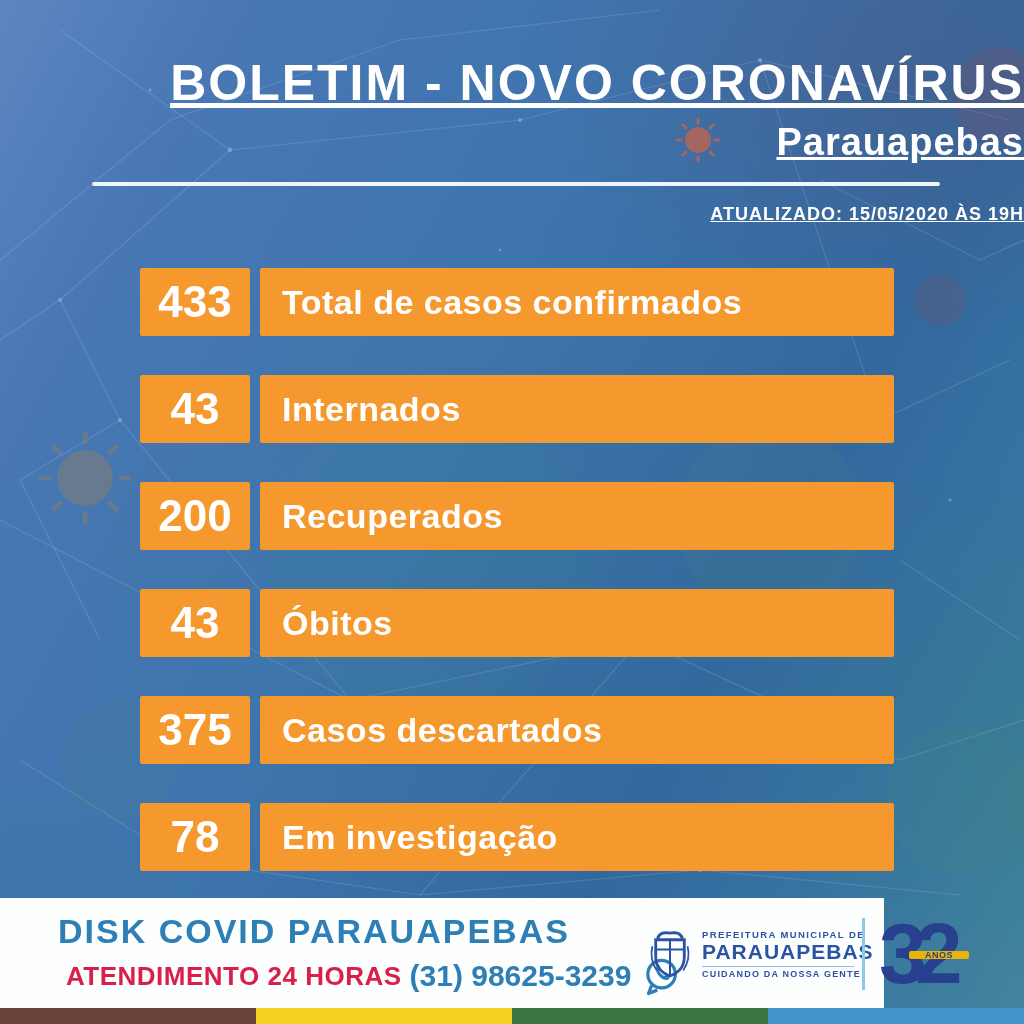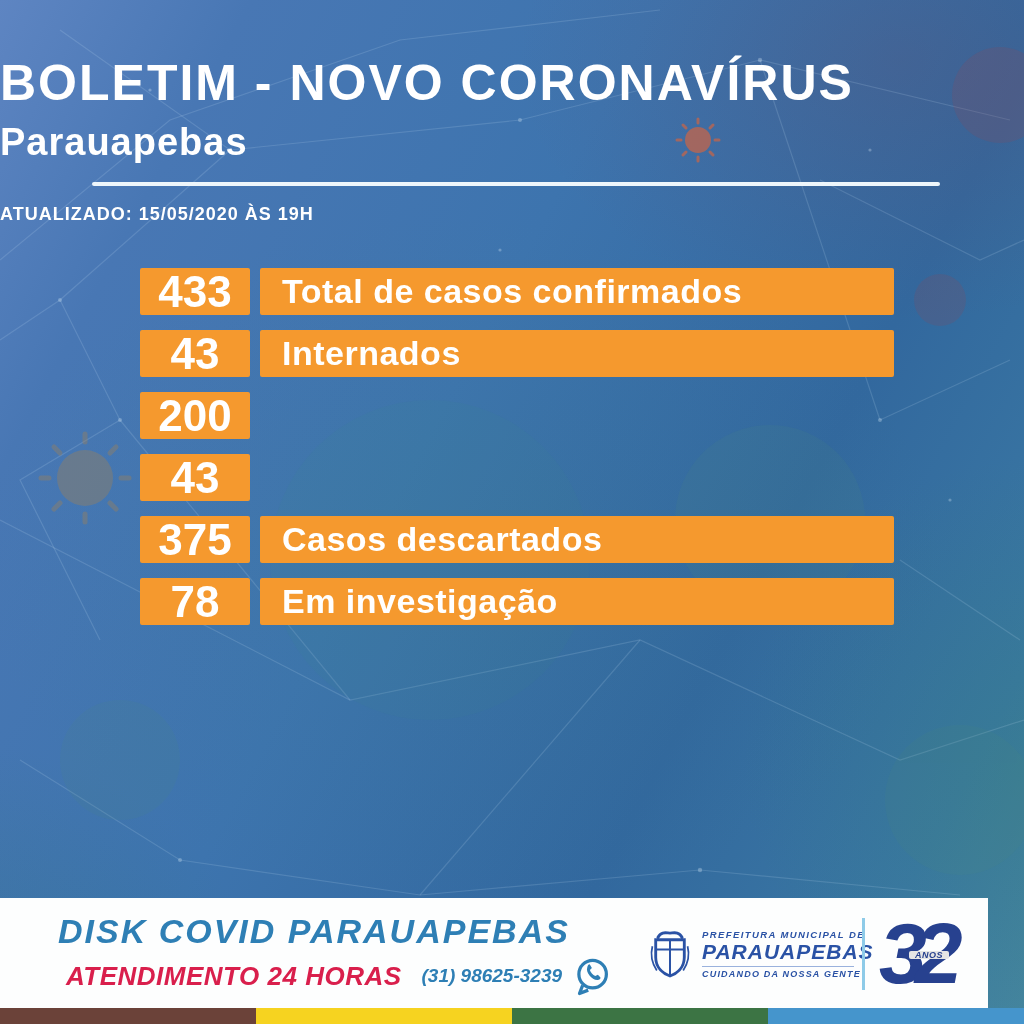--- a/index.html
+++ b/index.html
@@ -13,55 +13,55 @@
     position:absolute;inset:0;
     background:
       radial-gradient(620px 420px at 88% 6%, rgba(110,70,100,0.22), transparent 62%),
       radial-gradient(520px 520px at -4% 104%, rgba(40,115,110,0.28), transparent 62%),
       radial-gradient(460px 460px at 102% 74%, rgba(45,125,100,0.22), transparent 66%),
       radial-gradient(700px 500px at 45% 55%, rgba(60,130,125,0.12), transparent 70%),
       linear-gradient(118deg,#5e85c2 0%,#4877b4 16%,#3d74ae 42%,#32689e 68%,#3a78a3 88%,#45859f 100%);
   }
   .bg-decor{position:absolute;inset:0;}
   
-  .hdr-text{position:absolute;left:0;width:100%;text-align:left;color:#ffffff;}
+  .hdr-text{position:absolute;left:0;width:100%;text-align:right;color:#ffffff;text-decoration:underline;}
   .title{top:54px;font-size:50px;font-weight:bold;letter-spacing:2px;}
   .subtitle{top:121px;font-size:38px;font-weight:bold;letter-spacing:1px;}
   .divider{position:absolute;left:92px;top:182px;width:848px;height:4px;background:#eef6fb;border-radius:2px;}
   .updated{top:204px;font-size:18px;font-weight:bold;letter-spacing:1px;}
   
   .stats{position:absolute;left:133px;top:268px;}
-  .stat-row{display:flex;height:47px;margin-bottom:15px;padding-left:7px;}
+  .stat-row{display:flex;height:68px;margin-bottom:39px;padding-left:7px;}
   .stat-value{
     width:110px;background:#f5992e;color:#fff;font-size:44px;font-weight:bold;
     display:flex;align-items:center;justify-content:center;border-radius:2px;
   }
   .stat-label{
     width:634px;margin-left:10px;background:#f5992e;color:#fff;font-size:34px;font-weight:bold;
     display:flex;align-items:center;padding-left:22px;box-sizing:border-box;border-radius:2px;
     letter-spacing:0.5px;white-space:nowrap;
   }
   
-  .footer{position:absolute;left:0;top:898px;width:988px;height:110px;background:#fdfefe;font-style:italic;}
+  .footer{position:absolute;left:0;top:898px;width:884px;height:110px;background:#fdfefe;}
   .disk-title{position:absolute;left:58px;top:14px;font-size:34px;font-weight:bold;color:#2e7fb5;letter-spacing:2px;white-space:nowrap;}
   .disk-line2{position:absolute;left:66px;top:58px;display:flex;align-items:center;}
   .attendance{font-size:26px;font-weight:bold;color:#d91f4c;letter-spacing:0.5px;white-space:nowrap;}
-  .phone{font-size:19px;font-weight:bold;color:#2e7fb5;margin-left:20px;white-space:nowrap;}
+  .phone{font-size:30px;font-weight:bold;color:#2e7fb5;margin-left:8px;white-space:nowrap;}
   .wa-icon{margin-left:10px;display:flex;align-items:center;}
   .gov{position:absolute;left:648px;top:16px;height:80px;display:flex;align-items:center;}
   .crest{display:flex;align-items:center;}
   .gov-text{color:#2a52a5;margin-left:10px;width:152px;}
   .gov-line1{font-size:9.5px;font-weight:bold;letter-spacing:1.4px;white-space:nowrap;}
   .gov-line2{font-size:21px;font-weight:bold;letter-spacing:1px;white-space:nowrap;line-height:1.1;}
   .gov-line3{font-size:9px;font-weight:bold;letter-spacing:1.2px;white-space:nowrap;border-top:1px solid #9ab2dd;padding-top:2px;margin-top:2px;}
   .gov-divider{width:3px;height:72px;background:#8ecbe8;margin:0 14px 0 8px;}
   .anniv{position:relative;color:#27418f;font-size:86px;font-weight:bold;letter-spacing:-12px;line-height:0.9;padding-right:12px;}
   .anniv-label{
     position:absolute;top:36px;left:30px;font-size:9px;font-weight:bold;letter-spacing:0.5px;
-    color:#27418f;background:#e5e5e5;padding:0 6px;border-radius:2px;
+    color:#27418f;background:#eab308;padding:0 16px;border-radius:2px;
   }
   
   .stripes{position:absolute;left:0;top:1008px;width:1024px;height:16px;display:flex;}
   .stripe{flex:1;height:16px;}
   .stripe-brown{background:#6b4239;}
   .stripe-yellow{background:#f6d320;}
   .stripe-green{background:#3c7444;}
   .stripe-blue{background:#4595cc;}
 </style>
 </head>
@@ -150,23 +150,25 @@
     <div class="stat-row">
       <div class="stat-value">433</div>
       <div class="stat-label">Total de casos confirmados</div>
     </div>
     <div class="stat-row">
       <div class="stat-value">43</div>
       <div class="stat-label">Internados</div>
     </div>
     <div class="stat-row">
       <div class="stat-value">200</div>
+      <div class="stat-label">Recuperados</div>
     </div>
     <div class="stat-row">
       <div class="stat-value">43</div>
+      <div class="stat-label">Óbitos</div>
     </div>
     <div class="stat-row">
       <div class="stat-value">375</div>
       <div class="stat-label">Casos descartados</div>
     </div>
     <div class="stat-row">
       <div class="stat-value">78</div>
       <div class="stat-label">Em investigação</div>
     </div>
   </div>

